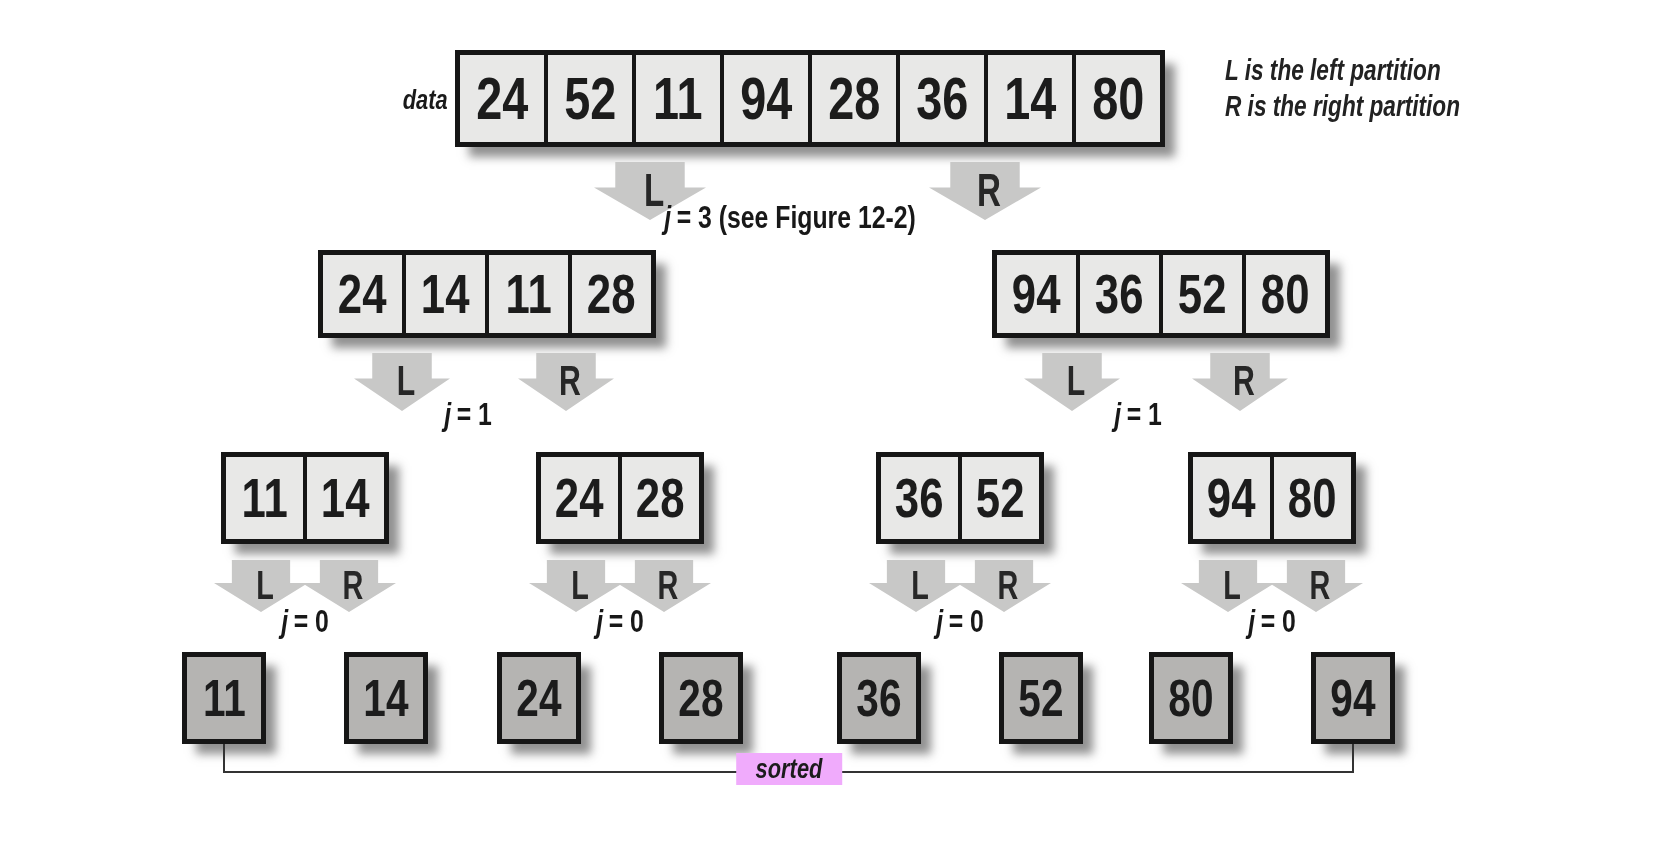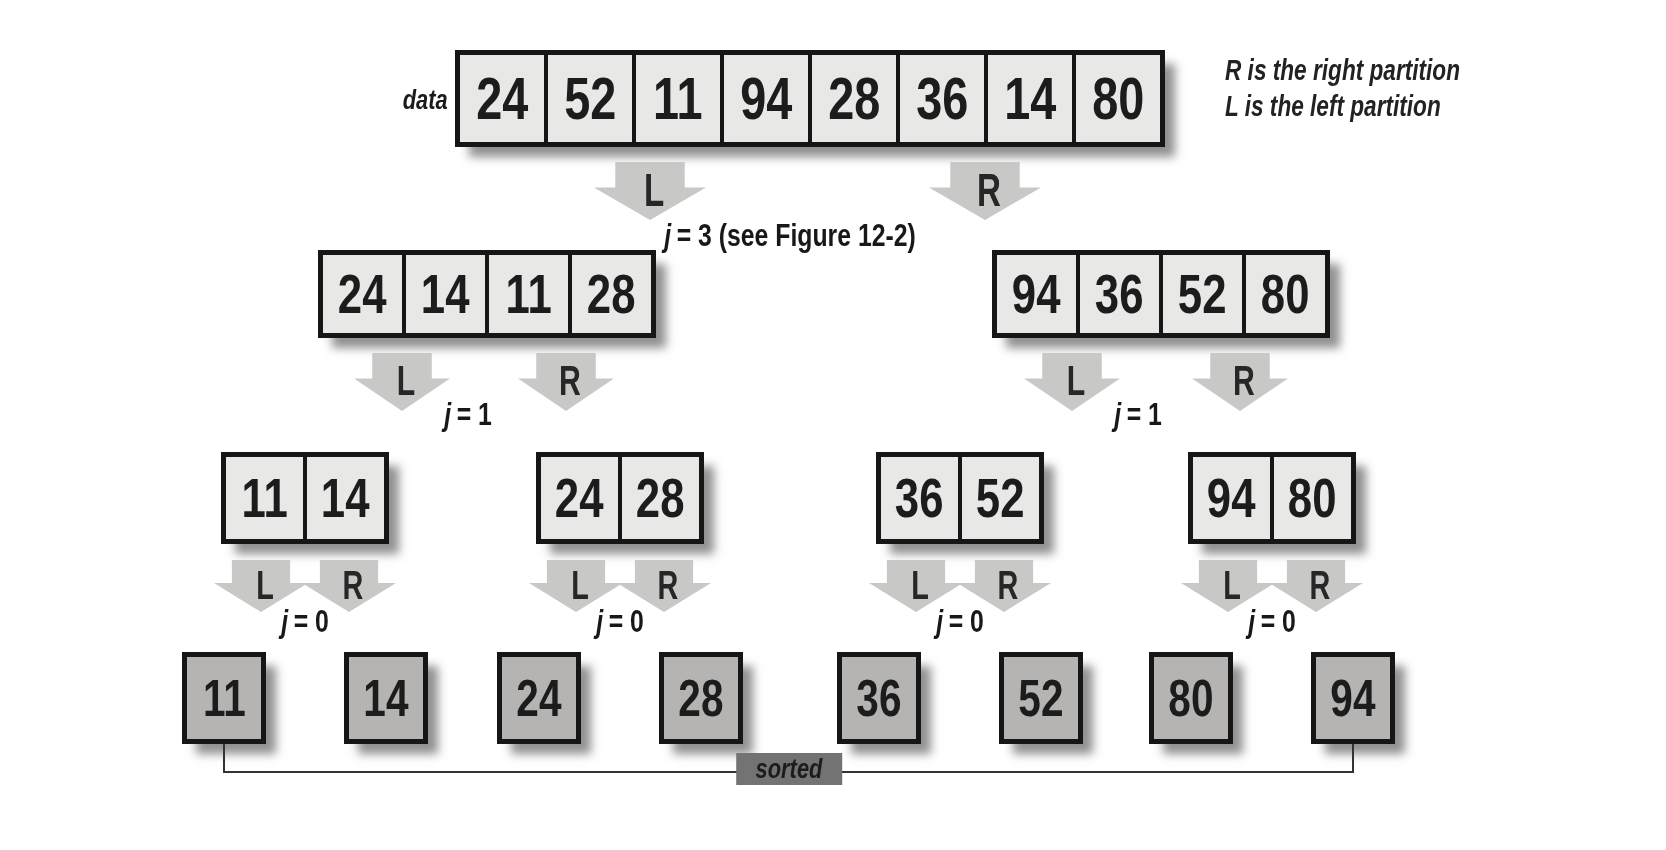--- a/index.html
+++ b/index.html
@@ -44,45 +44,45 @@
   .legend{position:absolute;left:1225px;top:52px;color:#222222;
     font-size:29px;font-weight:700;font-style:italic;line-height:36px;}
   .legend .cond{transform-origin:0 50%;}
   
   .hline{position:absolute;left:223px;top:771px;width:1131px;height:2px;background:#333333;}
   .tick{position:absolute;width:2px;top:744px;height:29px;background:#333333;}
   .tick.left{left:223px;}
   .tick.right{left:1352px;}
   .sorted-label{
     position:absolute;left:789px;top:753px;transform:translateX(-50%);
-    background:#737373;padding:0 10px;z-index:5;
+    background:#f0abfc;padding:0 10px;z-index:5;
     font-size:28px;font-weight:700;font-style:italic;color:#1c1c1c;
   }
   
   .caption{
     position:absolute;left:0;right:0;top:798px;text-align:center;
     font-family:"Liberation Serif",serif;font-size:37px;color:#9b9b9b;
   }
   .caption .cond{transform:scaleX(.85);word-spacing:16px;letter-spacing:.5px;}
 </style>
 </head>
 <body>
 
 <div class="stage">
 
   <div class="data-label">
     <span class="cond">data</span>
   </div>
 
   <div class="legend">
     <div>
-      <span class="cond">R is the right partition</span>
+      <span class="cond">L is the left partition</span>
     </div>
     <div>
-      <span class="cond">L is the left partition</span>
+      <span class="cond">R is the right partition</span>
     </div>
   </div>
 
   <div id="diagram">
       <div class="cells" style="left: 455px; top: 50px;">
         <div class="cell" style="width: 84px; height: 87px; font-size: 60px;">
           <span class="cond">24</span>
         </div>
         <div class="cell" style="width: 84px; height: 87px; font-size: 60px;">
           <span class="cond">52</span>
@@ -103,21 +103,21 @@
           <span class="cond">14</span>
         </div>
         <div class="cell" style="width: 84px; height: 87px; font-size: 60px;">
           <span class="cond">80</span>
         </div>
       </div>
       <div class="arrow" style="left: 594px; top: 162px; width: 112px; height: 58px;"></div>
       <span class="arrow-letter" style="left: 654px; top: 189.84px; font-size: 46px;">L</span>
       <div class="arrow" style="left: 929px; top: 162px; width: 112px; height: 58px;"></div>
       <span class="arrow-letter" style="left: 989px; top: 189.84px; font-size: 46px;">R</span>
-      <div class="jlabel" style="left: 790px; top: 218px;"><span class="inner"><span class="jvar">j</span><span>= 3 (see Figure 12-2)</span></span></div>
+      <div class="jlabel" style="left: 790px; top: 200px;"><span class="inner"><span class="jvar">j</span><span>= 3 (see Figure 12-2)</span></span></div>
       <div class="cells" style="left: 318px; top: 250px;">
         <div class="cell" style="width: 79px; height: 78px; font-size: 56px;">
           <span class="cond">24</span>
         </div>
         <div class="cell" style="width: 79px; height: 78px; font-size: 56px;">
           <span class="cond">14</span>
         </div>
         <div class="cell" style="width: 79px; height: 78px; font-size: 56px;">
           <span class="cond">11</span>
         </div>

